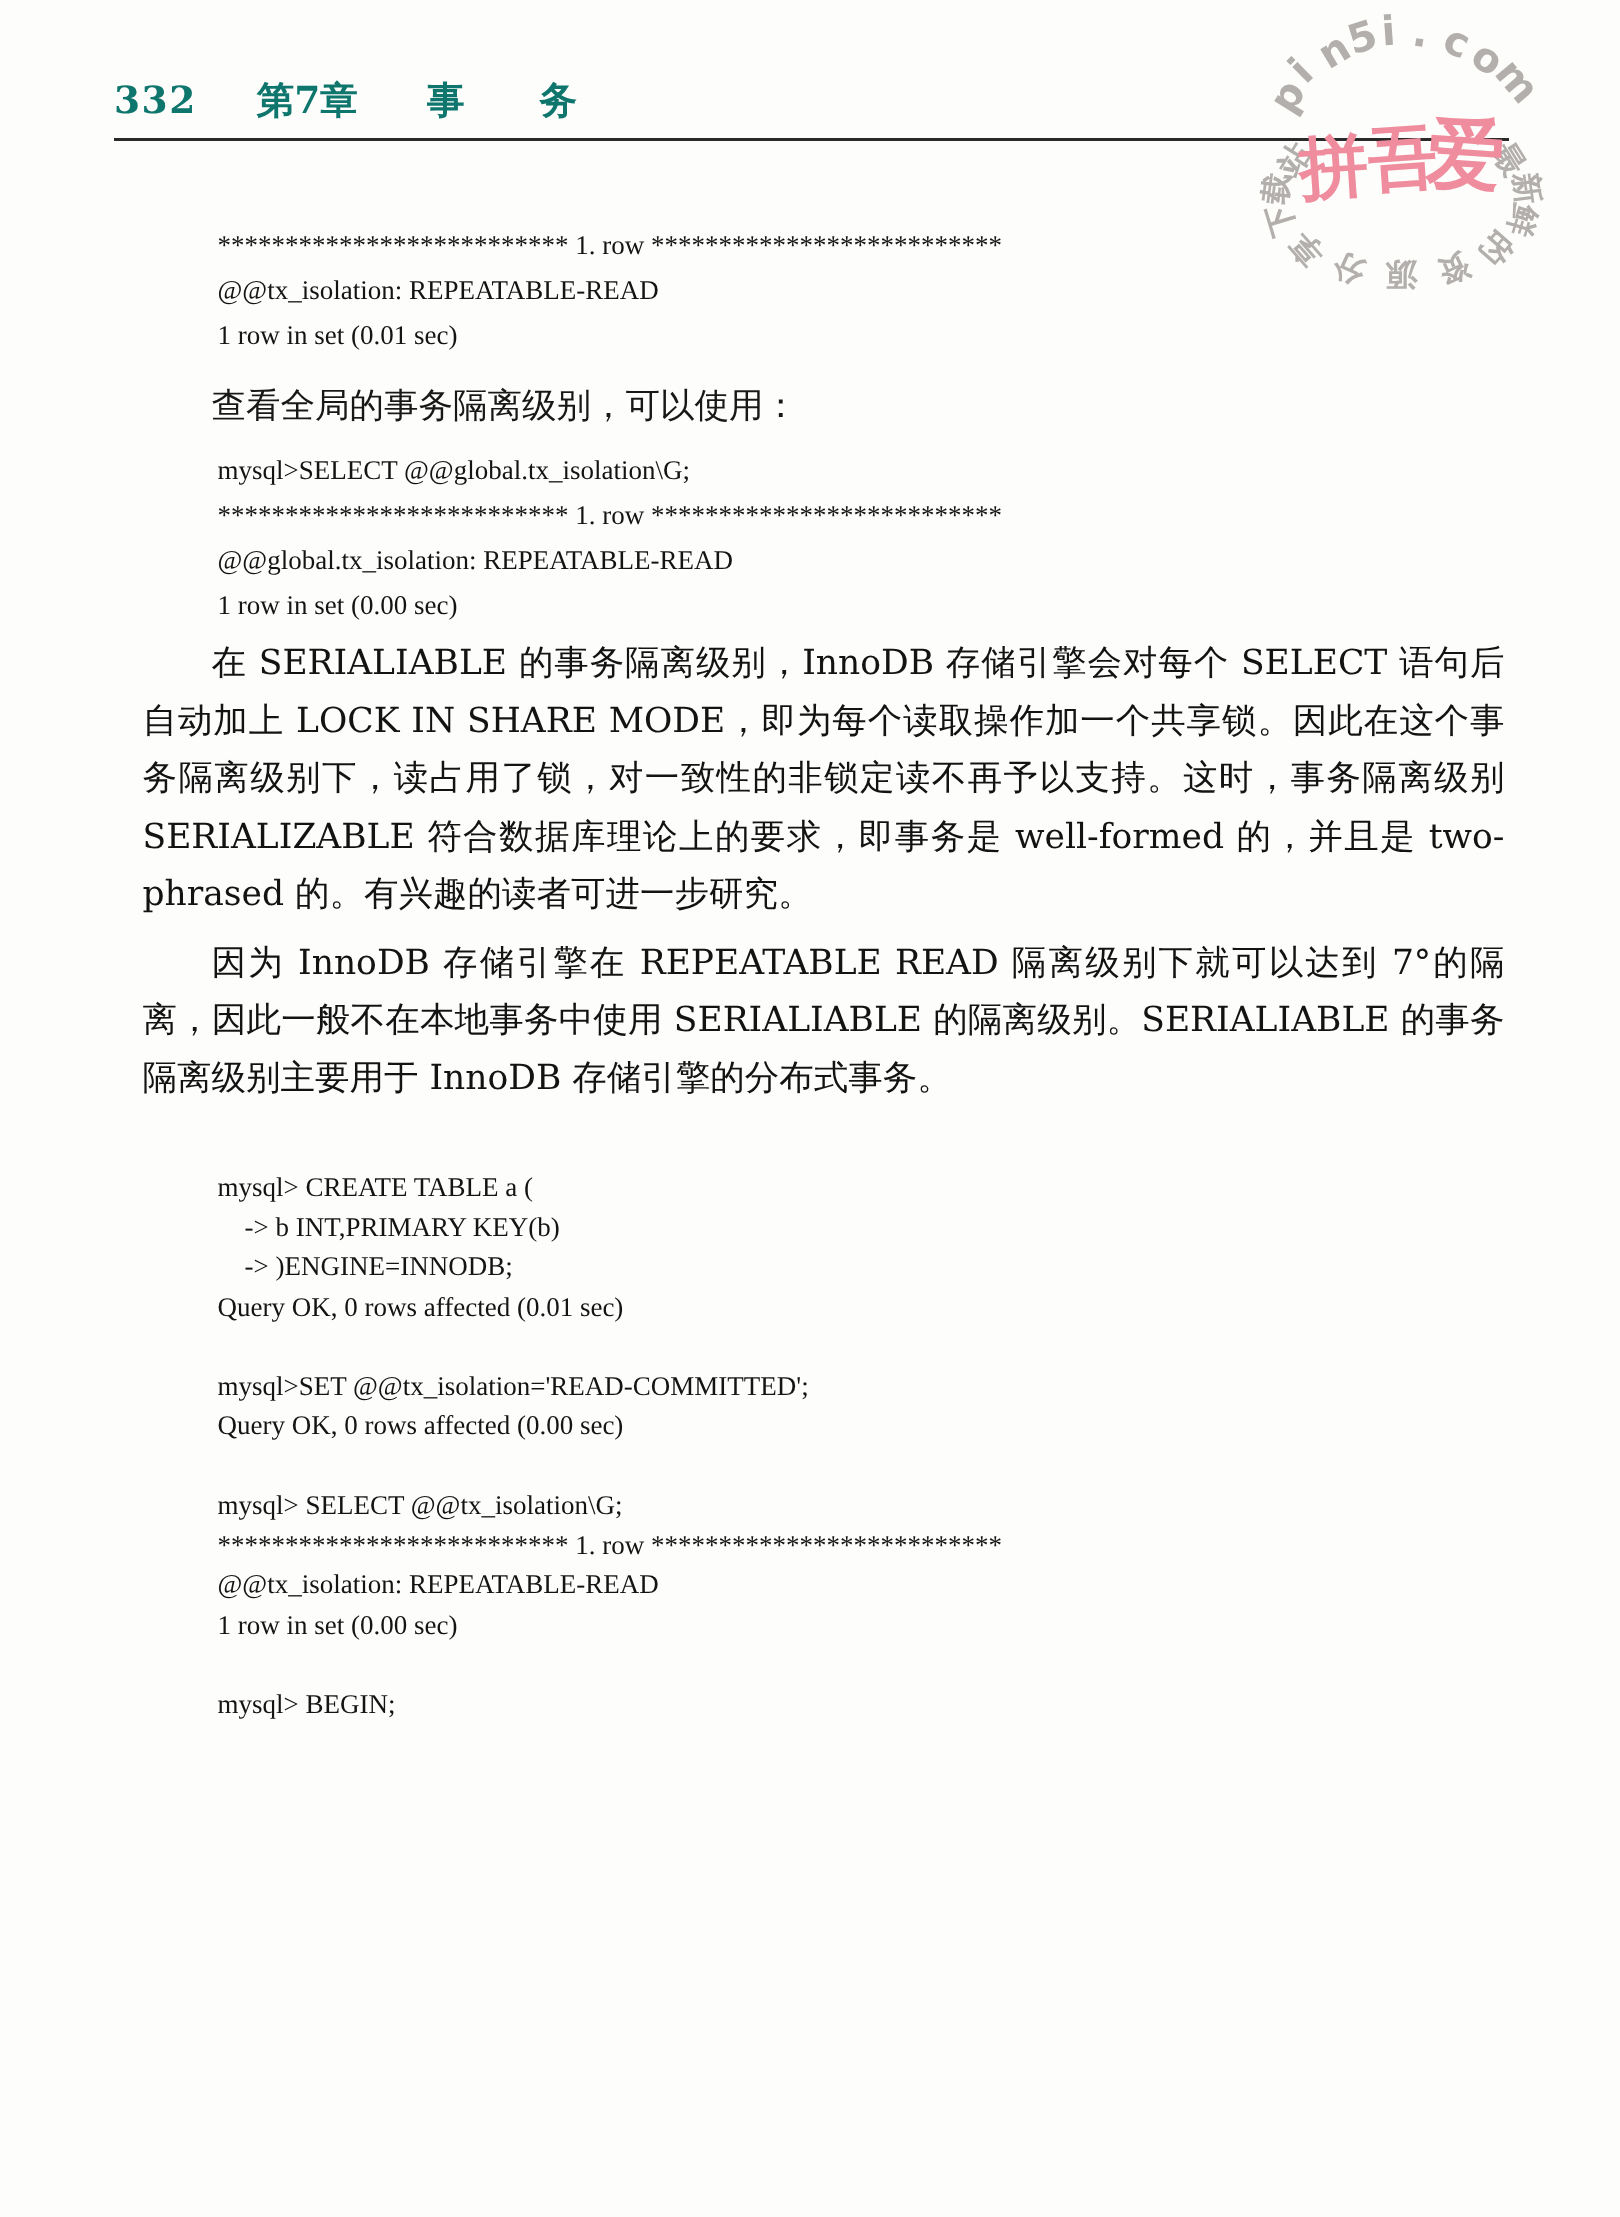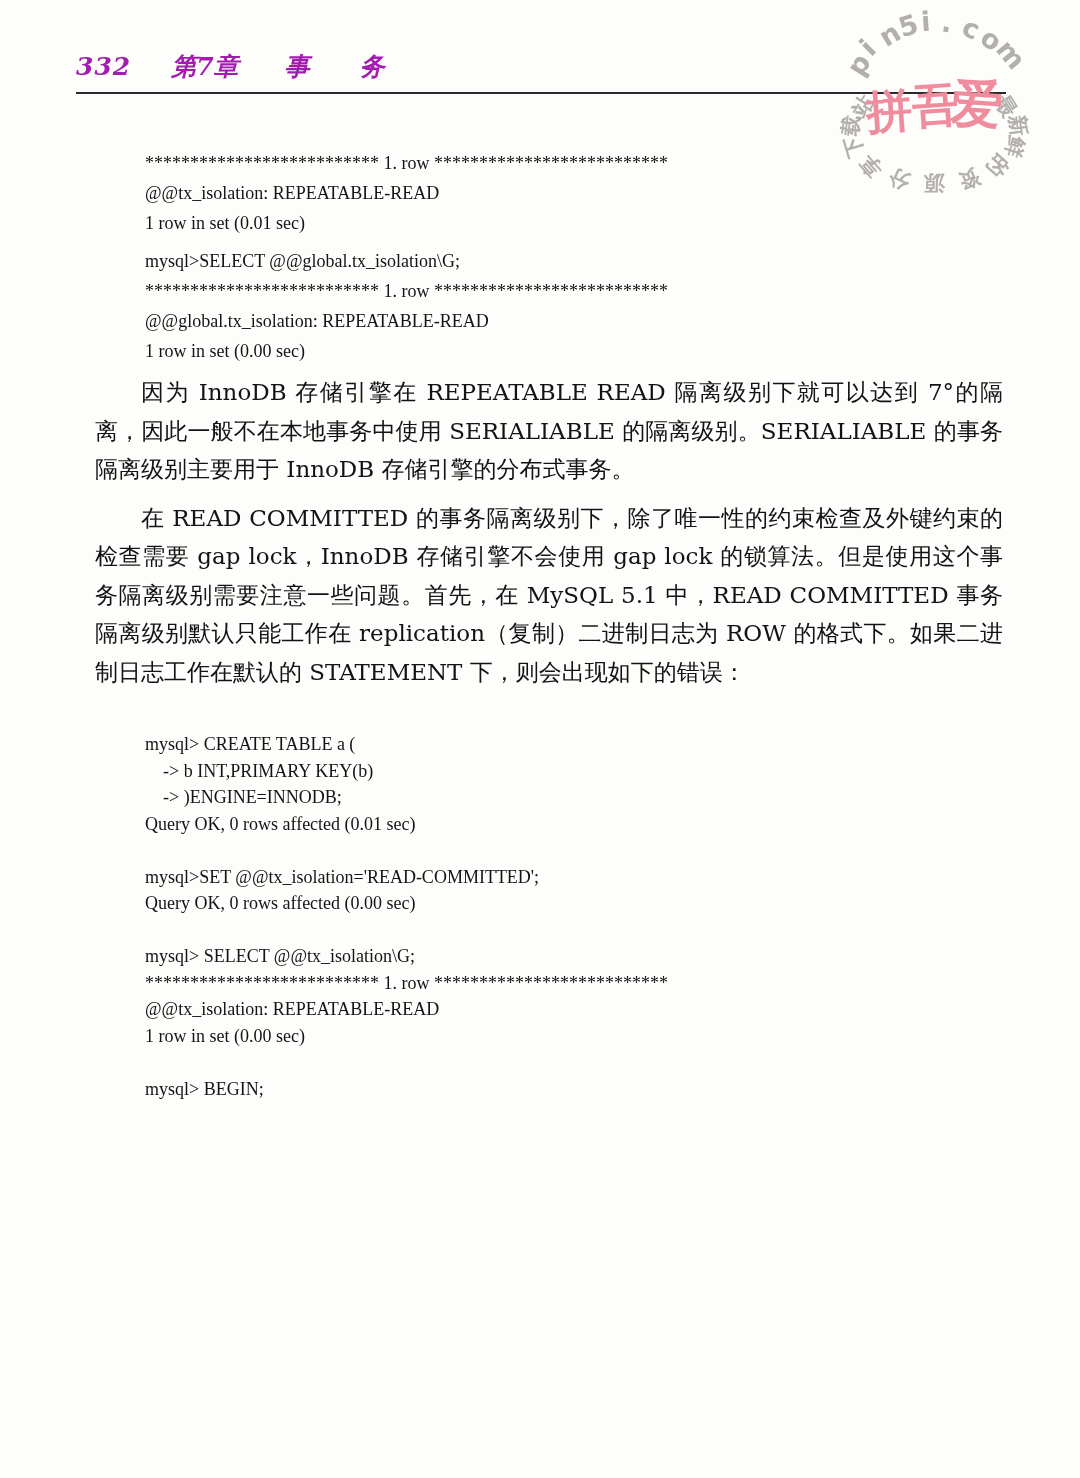--- a/index.html
+++ b/index.html
@@ -5,21 +5,21 @@
   * { margin:0; padding:0; box-sizing:border-box; }
   html,body { background:#eeeeee; }
   .page {
     position:relative; width:1080px; height:1478px; margin:0 auto;
     background:#fdfdfb; color:#181818; overflow:hidden;
     font-family:"DejaVu Serif","Liberation Serif",serif;
   }
   .header {
     position:absolute; left:76px; top:50px; width:930px;
     border-bottom:2px solid #2a2a2a; padding-bottom:9px;
-    font-style:italic; font-weight:bold; font-size:25px; color:#a21caf;
+    font-weight:bold; font-size:25px; color:#0f766e;
   }
   .header .pageno { margin-right:40px; letter-spacing:1px; }
   .header .chap   { margin-right:46px; }
   .main { position:absolute; left:95px; top:140px; width:908px; }
   .code {
     font-family:Liberation Serif, serif;
     font-size:18px; line-height:30px; margin-left:50px;
     color:#141414; white-space:pre;
   }
   #code1 { margin-top:8px; }
@@ -78,30 +78,31 @@
       <span class="wm-ch wm-center-ch" style="left: 48px; top: 88px; transform: rotate(-4deg); color: rgb(239, 140, 157); font-size: 46px;">拼</span>
       <span class="wm-ch wm-center-ch" style="left: 94px; top: 82px; transform: rotate(-4deg); color: rgb(239, 140, 157); font-size: 46px;">吾</span>
       <span class="wm-ch wm-center-ch" style="left: 133px; top: 78px; transform: rotate(4deg); color: rgb(239, 140, 157); font-size: 52px;">爱</span>
     </div>
 
   <div class="main">
     <pre class="code" id="code1">************************** 1. row **************************
 @@tx_isolation: REPEATABLE-READ
 1 row in set (0.01 sec)</pre>
 
+    <p class="intro" id="intro">查看全局的事务隔离级别，可以使用：</p>
 
     <pre class="code" id="code2">mysql&gt;SELECT @@global.tx_isolation\G;
 ************************** 1. row **************************
 @@global.tx_isolation: REPEATABLE-READ
 1 row in set (0.00 sec)</pre>
 
+    <p class="body-text" id="p1">在 SERIALIABLE 的事务隔离级别，InnoDB 存储引擎会对每个 SELECT 语句后自动加上 LOCK IN SHARE MODE，即为每个读取操作加一个共享锁。因此在这个事务隔离级别下，读占用了锁，对一致性的非锁定读不再予以支持。这时，事务隔离级别 SERIALIZABLE 符合数据库理论上的要求，即事务是 well-formed 的，并且是 two-phrased 的。有兴趣的读者可进一步研究。</p>
 
     <p class="body-text" id="p2">因为 InnoDB 存储引擎在 REPEATABLE READ 隔离级别下就可以达到 7°的隔离，因此一般不在本地事务中使用 SERIALIABLE 的隔离级别。SERIALIABLE 的事务隔离级别主要用于 InnoDB 存储引擎的分布式事务。</p>
 
-    <p class="body-text" id="p3">在 READ COMMITTED 的事务隔离级别下，除了唯一性的约束检查及外键约束的检查需要 gap lock，InnoDB 存储引擎不会使用 gap lock 的锁算法。但是使用这个事务隔离级别需要注意一些问题。首先，在 MySQL 5.1 中，READ COMMITTED 事务隔离级别默认只能工作在 replication（复制）二进制日志为 ROW 的格式下。如果二进制日志工作在默认的 STATEMENT 下，则会出现如下的错误：</p>
 
     <pre class="code" id="code3">mysql&gt; CREATE TABLE a (
     -&gt; b INT,PRIMARY KEY(b)
     -&gt; )ENGINE=INNODB;
 Query OK, 0 rows affected (0.01 sec)
 
 mysql&gt;SET @@tx_isolation='READ-COMMITTED';
 Query OK, 0 rows affected (0.00 sec)
 
 mysql&gt; SELECT @@tx_isolation\G;

